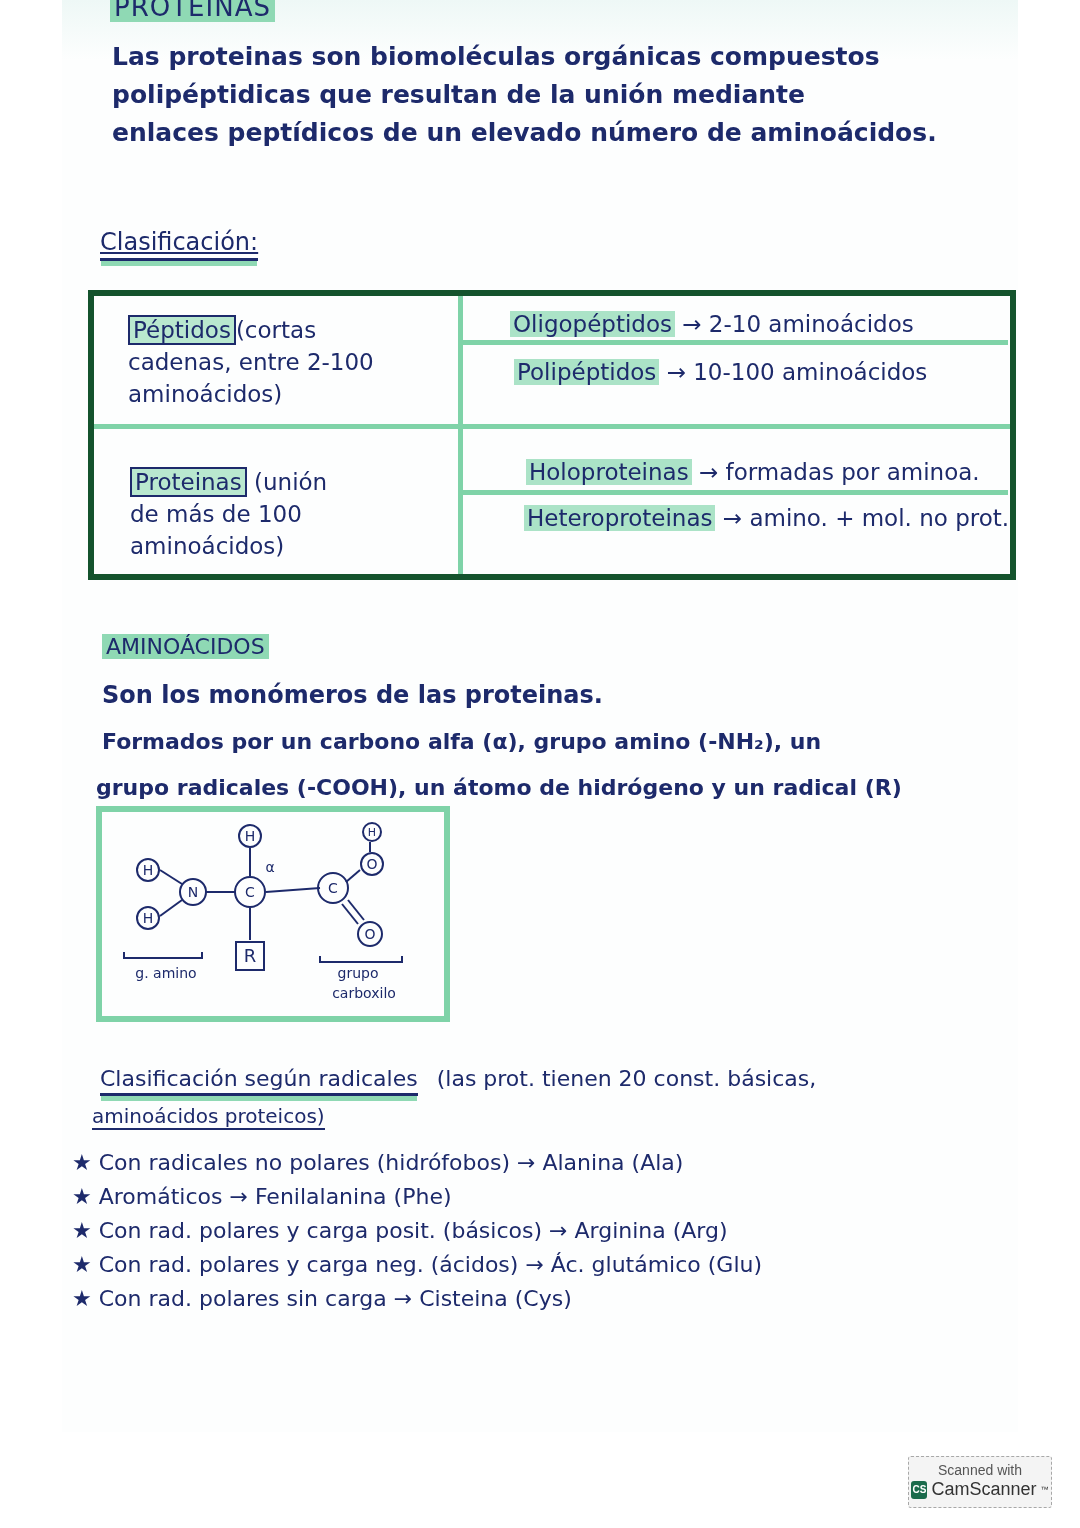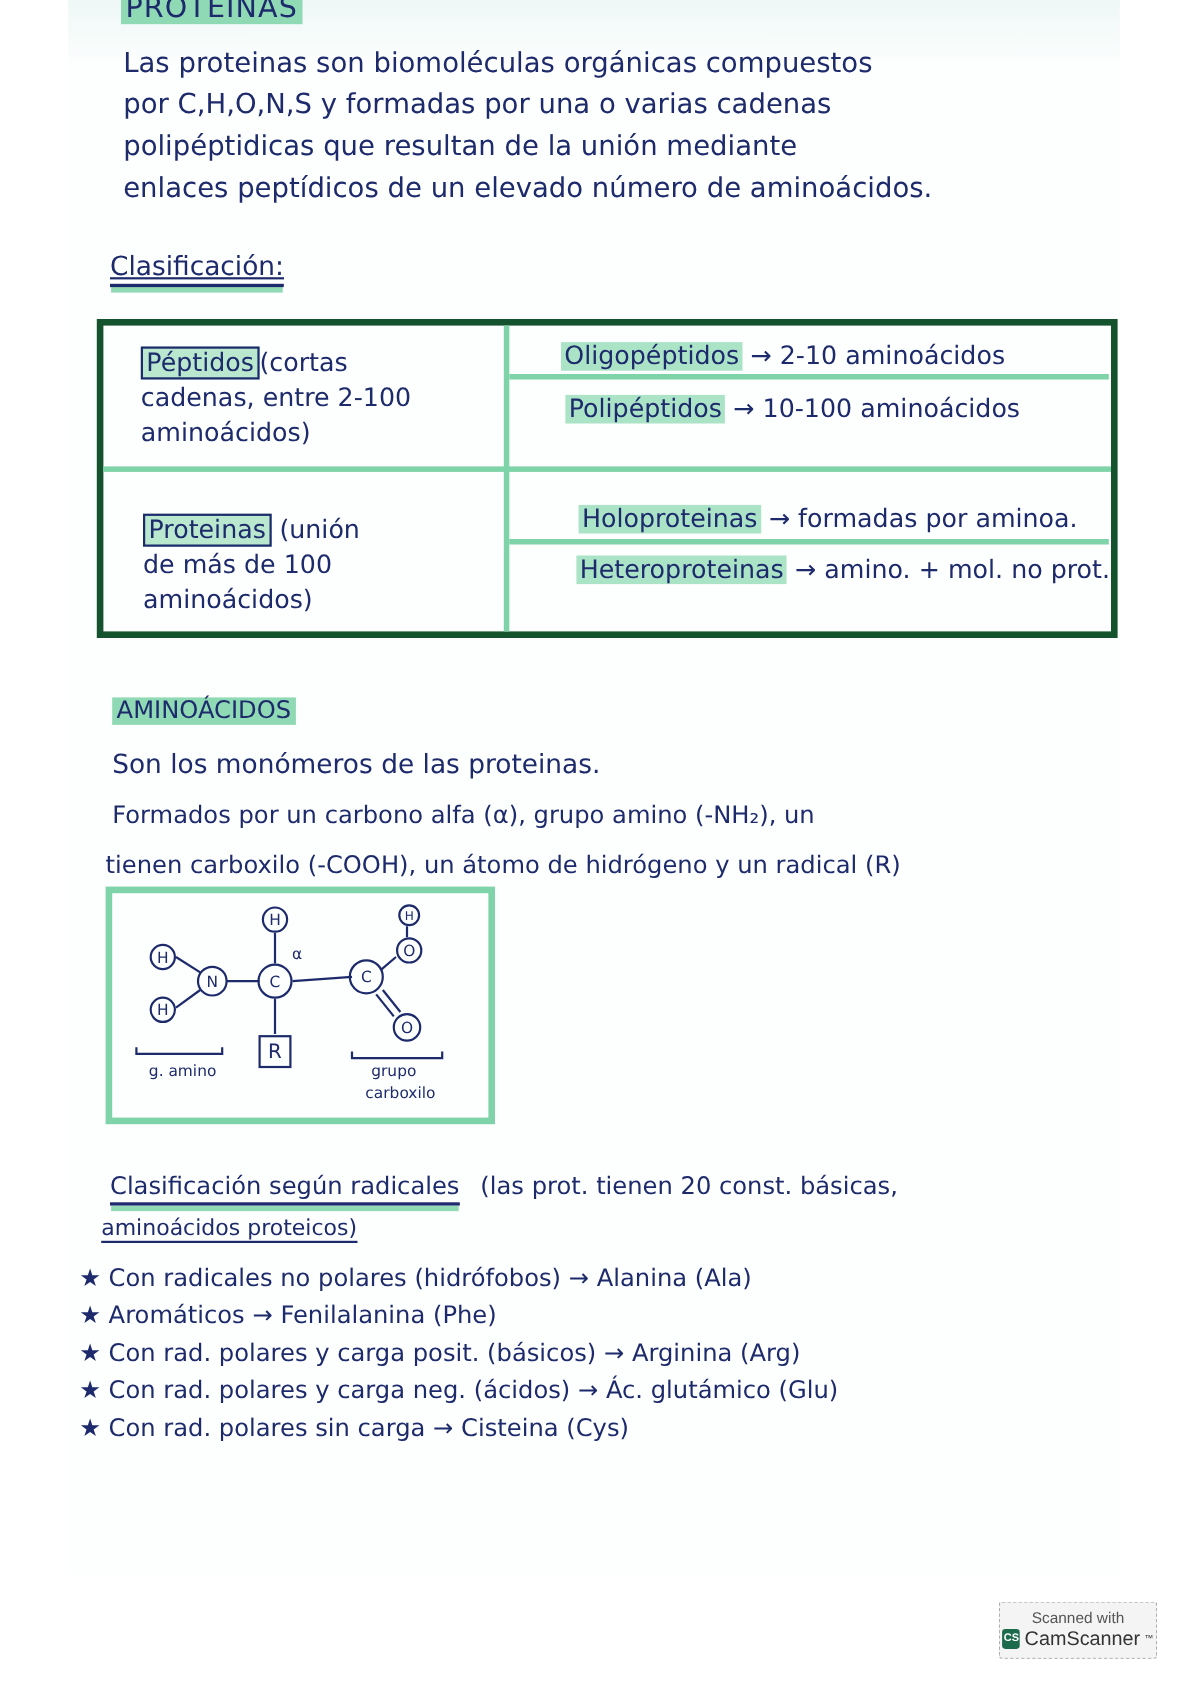--- a/index.html
+++ b/index.html
@@ -4,21 +4,21 @@
 <style>
   html,body{margin:0;padding:0;}
   body{width:1080px;height:1528px;background:#ffffff;position:relative;overflow:hidden;
        font-family:"DejaVu Sans", sans-serif;color:#1d2a6b;}
   .page{position:absolute;left:62px;top:0;width:956px;height:1432px;background:#fdfefe;}
   .top-tint{position:absolute;left:62px;top:0;width:956px;height:60px;
             background:linear-gradient(#eef8f6,#fdfefe);}
   .hl{background:#8fd9b4;padding:0 4px;}
   .hl-soft{background:rgba(143,217,180,.75);padding:0 3px;}
   .title{position:absolute;left:110px;top:-8px;font-size:26px;letter-spacing:1px;}
-  .para{position:absolute;font-size:25px;line-height:38px;}
+  .para{position:absolute;font-size:25px;line-height:38px;font-weight:bold;}
   .heading{position:absolute;font-size:24px;}
   .underline-green{border-bottom:3px solid #1d2a6b;box-shadow:0 6px 0 -1px #8fd9b4;padding-bottom:2px;}
   .table{position:absolute;left:88px;top:290px;width:928px;height:290px;
          border:6px solid #14532d;box-sizing:border-box;}
   .vline{position:absolute;left:364px;top:0;width:5px;height:100%;background:#7fd3a8;}
   .hline{position:absolute;height:5px;background:#7fd3a8;}
   .cell{position:absolute;font-size:23px;line-height:32px;}
   .boxed{border:2px solid #1d2a6b;background:#b9e8cf;padding:0 3px;}
   .diagram{position:absolute;left:96px;top:806px;width:354px;height:216px;
            border:6px solid #7fd3a8;box-sizing:border-box;}
@@ -35,21 +35,20 @@
 </head>
 <body>
 
 <div class="page"></div>
 <div class="top-tint"></div>
 
 <div class="title"><span class="hl">PROTEINAS</span></div>
 
 <div class="para" style="left:112px;top:38px;">
   <div>Las proteinas son biomoléculas orgánicas compuestos</div>
-  <div>por C,H,O,N,S y formadas por una o varias cadenas</div>
   <div>polipéptidicas que resultan de la unión mediante</div>
   <div>enlaces peptídicos de un elevado número de aminoácidos.</div>
 </div>
 
 <div class="heading" style="left:100px;top:228px;text-decoration:underline;">
   <span class="underline-green">Clasificación:</span>
 </div>
 
 <div class="table">
   <div class="vline"></div>
@@ -84,21 +83,21 @@
     <span class="hl-soft">Heteroproteinas</span>
     <span>→ amino. + mol. no prot.</span>
   </div>
 </div>
 
 <div class="heading" style="left:102px;top:634px;font-size:22px;">
   <span class="hl">AMINOÁCIDOS</span>
 </div>
 <div class="para" style="left:102px;top:676px;font-size:24px;">Son los monómeros de las proteinas.</div>
 <div class="para" style="left:102px;top:726px;font-size:22px;line-height:32px;">Formados por un carbono alfa (α), grupo amino (-NH₂), un</div>
-<div class="para" style="left:96px;top:772px;font-size:22px;line-height:32px;">tienen carboxilo (-COOH), un átomo de hidrógeno y un radical (R)</div>
+<div class="para" style="left:96px;top:772px;font-size:22px;line-height:32px;">grupo radicales (-COOH), un átomo de hidrógeno y un radical (R)</div>
 
 <div class="diagram">
   <svg width="342" height="204" viewBox="0 0 342 204">
     <g stroke="#1d2a6b" stroke-width="2" fill="none">
 
       <line x1="58" y1="58" x2="80" y2="72"></line>
       <line x1="58" y1="104" x2="80" y2="88"></line>
       <line x1="104" y1="80" x2="134" y2="80"></line>
       <line x1="148" y1="36" x2="148" y2="64"></line>
       <line x1="148" y1="96" x2="148" y2="128"></line>

